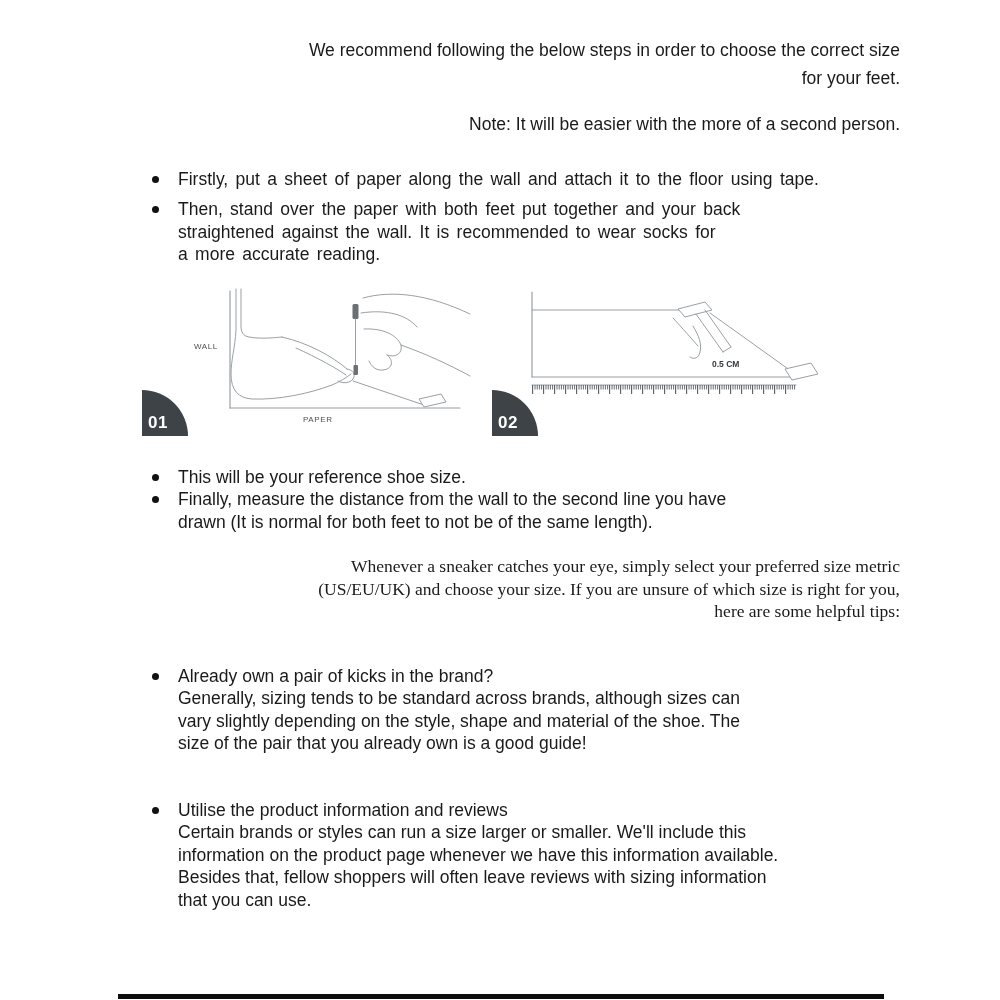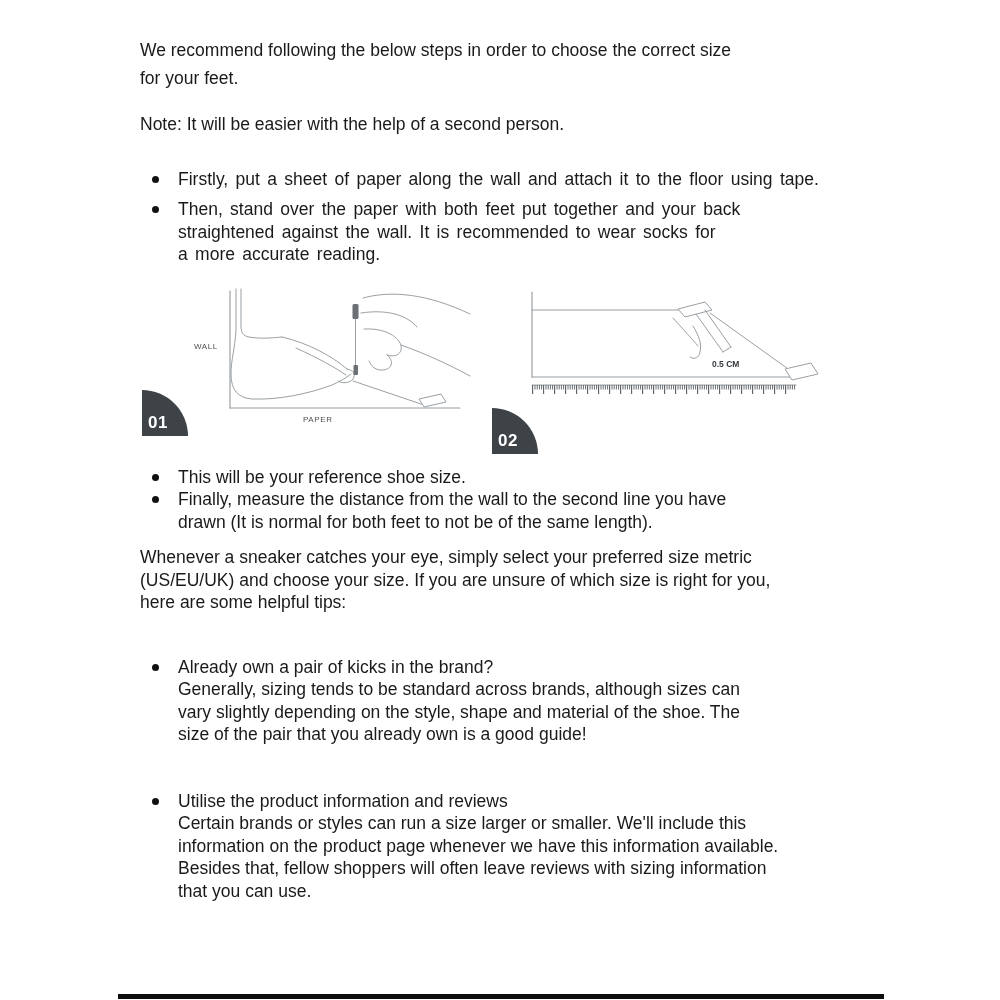--- a/index.html
+++ b/index.html
@@ -6,42 +6,42 @@
   body{
     width:1000px;height:1000px;position:relative;overflow:hidden;
     background:#ffffff;
     font-family:"Liberation Sans", sans-serif;
     color:var(--text,#1a1a1a);
   }
   .content{
     position:absolute;left:140px;top:0;width:760px;
   }
   .para{
-    font-size:17.5px;line-height:28px;white-space:pre-line;
+    font-size:17.5px;line-height:28px;white-space:pre-line;text-align:right;
   }
   .para.tight{line-height:22.5px;}
   .intro{margin-top:36px;}
   .note{margin-top:8px;}
   .blist{margin:0;padding:0;list-style:none;}
   .list-steps{margin-top:30px;}
   .list-results{margin-top:22px;}
   .brow{display:flex;align-items:flex-start;}
   .dot{
     width:7px;height:7px;border-radius:50%;background:#111;
     margin:8px 19px 0 12px;flex:none;
   }
   .btext{
     font-size:17.5px;line-height:22.5px;white-space:pre-line;flex:1;
   }
   .wide{word-spacing:2.5px;}
   .mb8{margin-bottom:8px;}
   .mb7{}
   .mb13{margin-bottom:13px;}
   .mb3{margin-bottom:3px;}
-  .sizing-intro{margin-top:13px;line-height:22.5px;}
+  .sizing-intro{margin-top:22px;line-height:22.5px;font-family:Liberation Serif, serif;}
   .tip1{margin-top:42px;}
   .tip2{margin-top:44px;}
   
   .figures{position:relative;margin-top:20px;height:158px;width:760px;}
   .fig{position:absolute;top:0;}
   .fig1{left:0;}
   .fig2{left:350px;}
   .ln{stroke:var(--diagram_line,#9aa0a4);fill:none;stroke-width:1.2;stroke-linecap:round;}
   .thin{stroke-width:1;}
   .tape{fill:#ffffff;stroke:var(--diagram_line,#9aa0a4);stroke-width:1;}
@@ -51,34 +51,34 @@
   .badge{
     position:absolute;width:46px;height:46px;
     background:var(--badge_bg,#3e4347);
     border-radius:0 100% 0 0;
     color:var(--badge_text,#ffffff);
     display:flex;align-items:flex-end;
     padding:0 0 3px 6px;box-sizing:border-box;
     font-size:17px;font-weight:700;letter-spacing:0.5px;
   }
   .badge1{left:2px;top:104px;}
-  .badge2{left:352px;top:122px;}
+  .badge2{left:352px;top:104px;}
   .bottom-bar{
     position:absolute;left:118px;width:766px;bottom:1px;height:5px;
     background:var(--divider,#0d0d0d);
   }
 </style>
 </head>
 <body>
 
 <div class="content">
 
   <p class="para intro">We recommend following the below steps in order to choose the correct size
 for your feet.</p>
-  <p class="para note">Note: It will be easier with the help of a second person.</p>
+  <p class="para note">Note: It will be easier with the more of a second person.</p>
 
   <ul class="blist list-steps">
     <li class="brow mb8">
       <span class="dot"></span>
       <span class="btext wide">Firstly, put a sheet of paper along the wall and attach it to the floor using tape.</span>
     </li>
     <li class="brow mb7">
       <span class="dot"></span>
       <span class="btext wide">Then, stand over the paper with both feet put together and your back
 straightened against the wall. It is recommended to wear socks for

